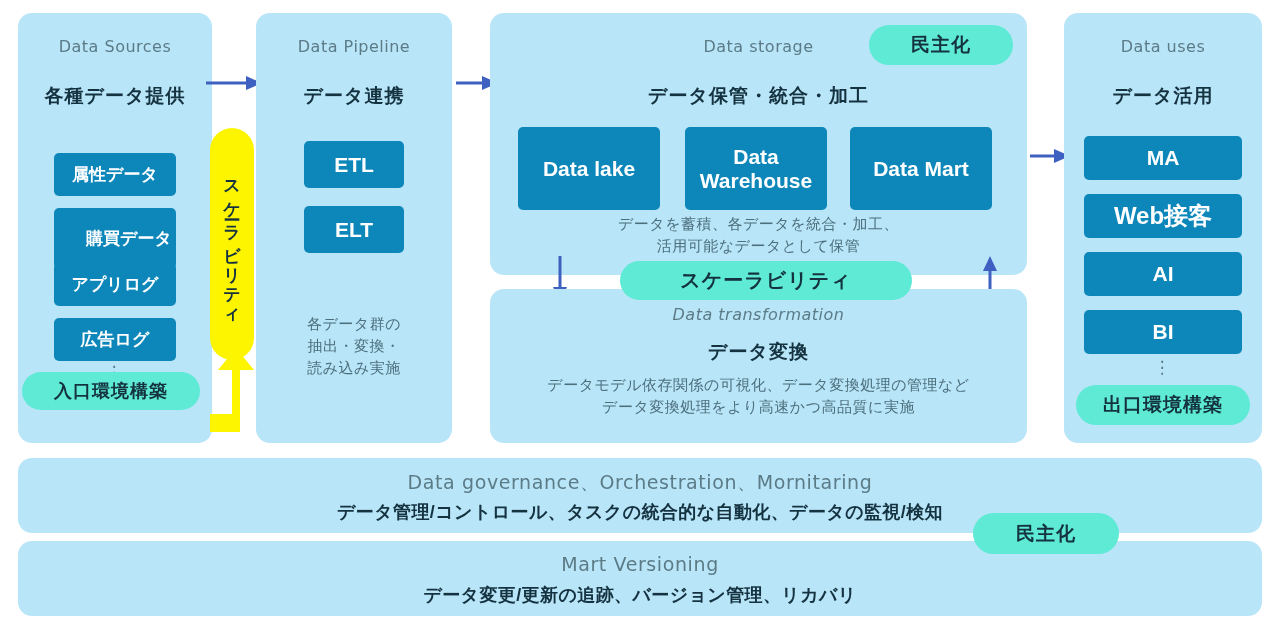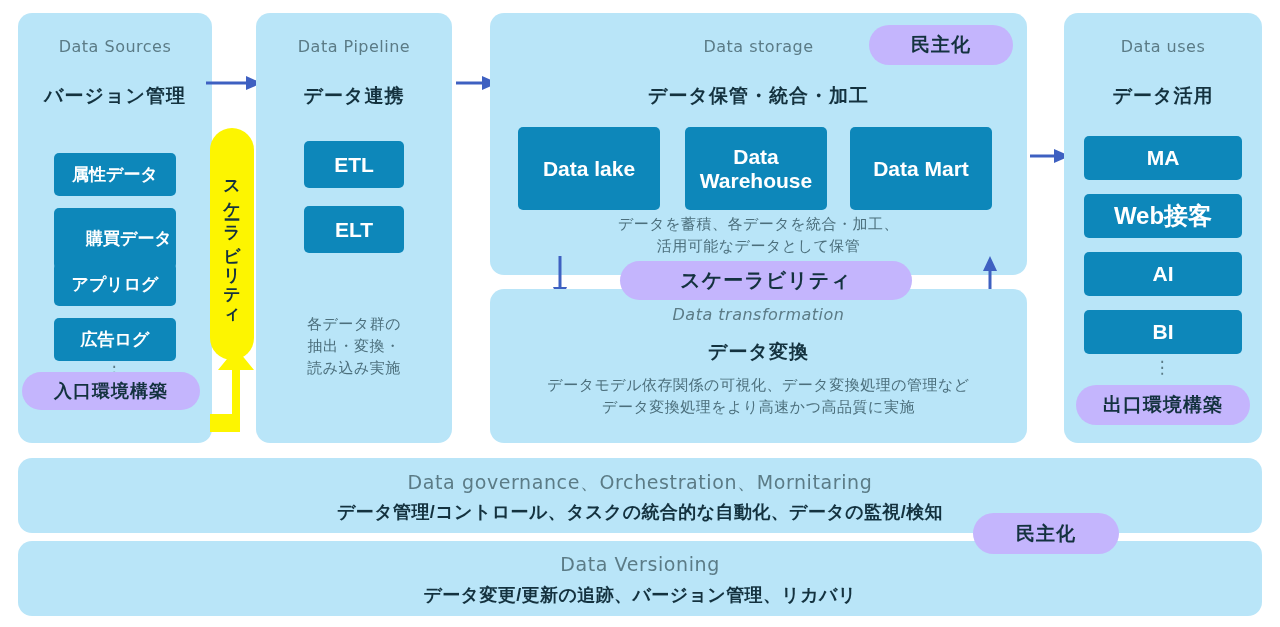--- a/index.html
+++ b/index.html
@@ -32,21 +32,21 @@
   
   .chip{
     position:absolute;background:#0d87ba;border-radius:5px;
     color:#ffffff;font-weight:bold;
     display:flex;align-items:center;justify-content:center;
     text-align:center;line-height:1.12;box-sizing:border-box;
   }
 
   
   .pill{
-    position:absolute;background:#c4b5fd;border-radius:999px;
+    position:absolute;background:#5eead4;border-radius:999px;
     color:#14323f;font-weight:bold;
     display:flex;align-items:center;justify-content:center;
     text-align:right;box-sizing:border-box;letter-spacing:1px;
   }
   .pill-vertical{
     position:absolute;background:#fdf500;border-radius:999px;
     color:#14323f;font-weight:bold;letter-spacing:2px;
     display:flex;align-items:center;justify-content:center;
     writing-mode:vertical-rl;text-orientation:upright;
     box-sizing:border-box;
@@ -68,21 +68,21 @@
     color:#14323f;font-size:18px;font-weight:bold;letter-spacing:.4px;
   }
 </style>
 </head>
 <body>
 
 <div id="stage">
 
   <div class="panel" style="left:18px;top:13px;width:194px;height:430px;">
     <div class="eyebrow" style="top:24px;">Data Sources</div>
-    <div class="headline" style="top:70px;">バージョン管理</div>
+    <div class="headline" style="top:70px;">各種データ提供</div>
 
     <div class="chip" style="left:36px;top:140px;width:122px;height:43px;font-size:17px;">
       <span>属性データ</span>
     </div>
     <div class="chip" style="left:36px;top:195px;width:122px;height:61px;font-size:17px;padding-left:28px;">
       <span>購買データ</span>
     </div>
     <div class="chip" style="left:36px;top:250px;width:122px;height:43px;font-size:17px;">
       <span>アプリログ</span>
     </div>
@@ -203,21 +203,21 @@
       <span>出口環境構築</span>
     </div>
   </div>
 
   <div class="panel" style="left:18px;top:458px;width:1244px;height:75px;">
     <div class="band-eyebrow" style="top:12px;">Data governance、Orchestration、Mornitaring</div>
     <div class="band-headline" style="top:42px;">データ管理/コントロール、タスクの統合的な自動化、データの監視/検知</div>
   </div>
 
   <div class="panel" style="left:18px;top:541px;width:1244px;height:75px;">
-    <div class="band-eyebrow" style="top:12px;">Data Versioning</div>
+    <div class="band-eyebrow" style="top:12px;">Mart Versioning</div>
     <div class="band-headline" style="top:42px;">データ変更/更新の追跡、バージョン管理、リカバリ</div>
   </div>
 
   <div class="pill" style="left:973px;top:513px;width:146px;height:41px;font-size:19px;">
     <span>民主化</span>
   </div>
 
 </div>
 
 </body></html>

